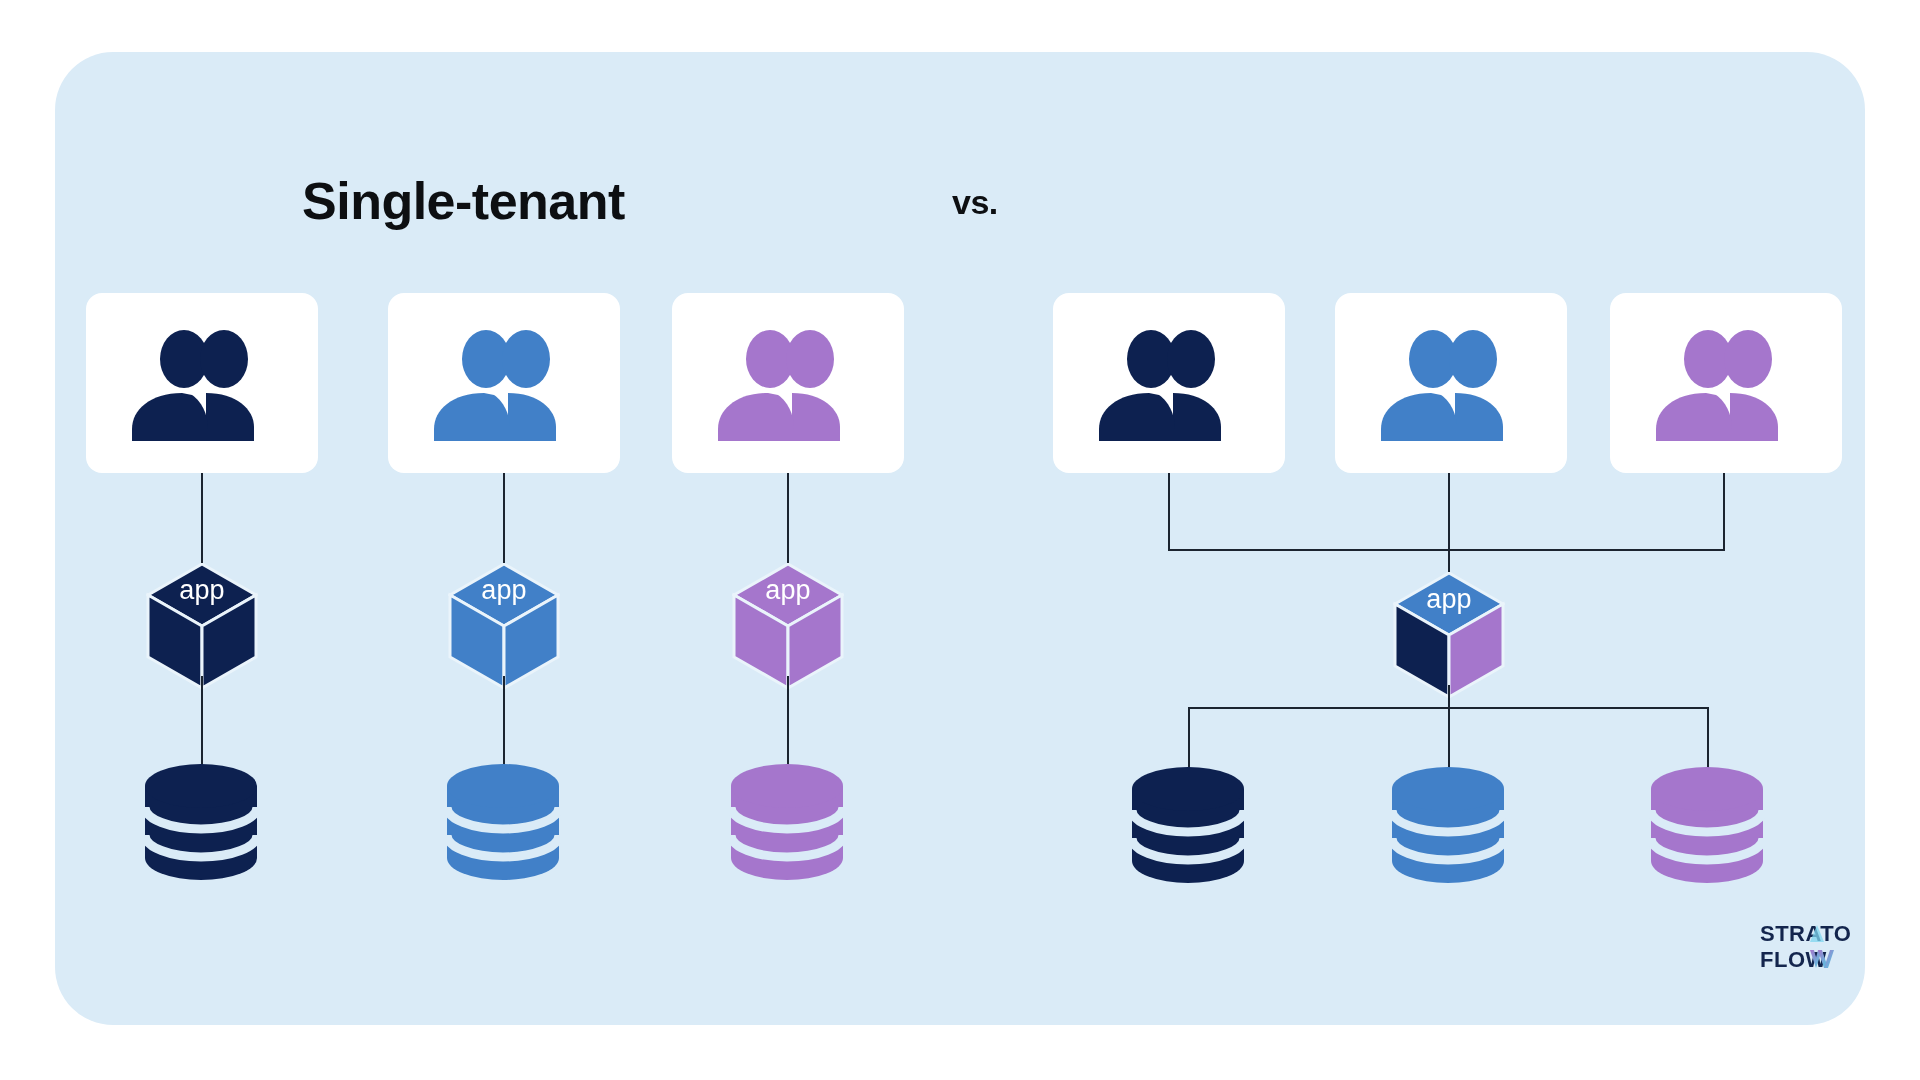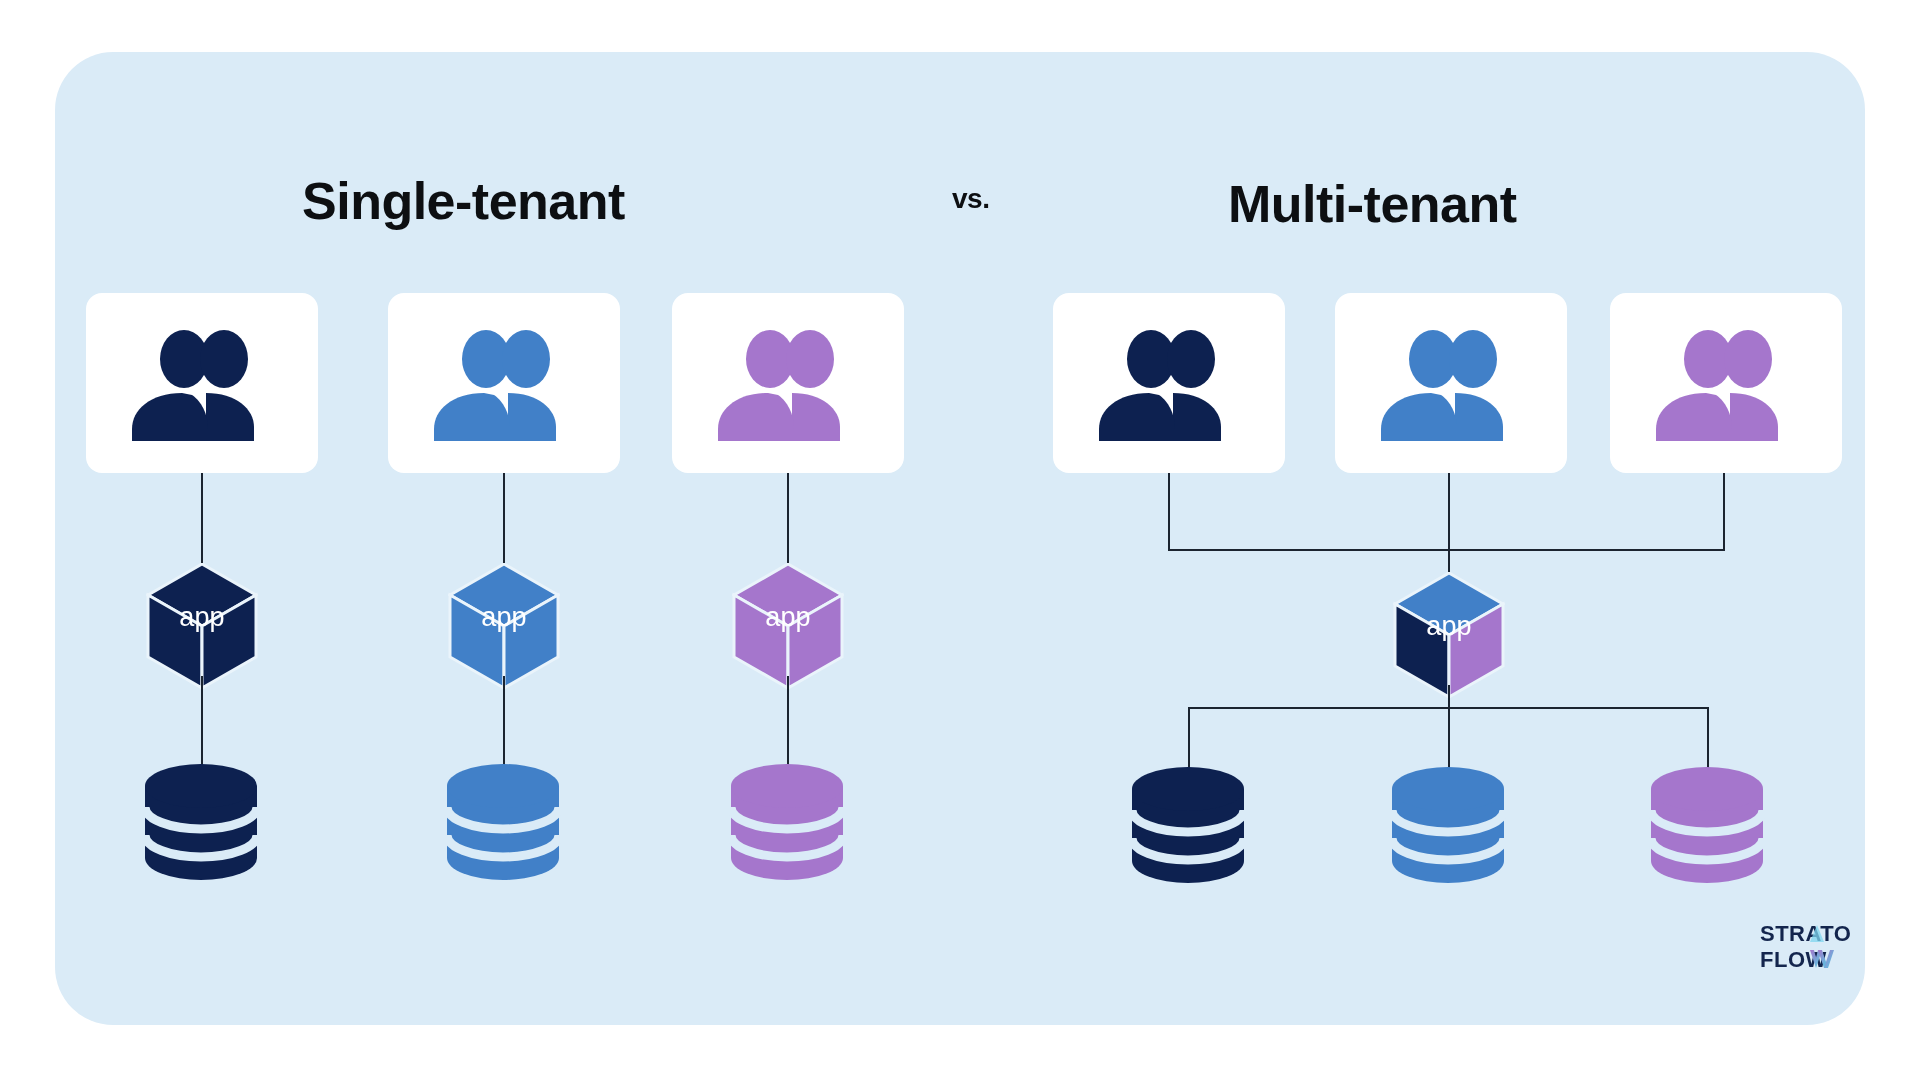--- a/index.html
+++ b/index.html
@@ -14,37 +14,36 @@
     position:absolute;left:55px;top:52px;width:1810px;height:973px;
     background:#daebf7;border-radius:58px;
   }
 
   .heading{
     position:absolute;font-weight:700;color:#0d0f12;
     letter-spacing:-0.5px;white-space:nowrap;
     font-size:52px;line-height:1;
   }
   #h-single{left:302px;top:175px;}
-  #h-vs{left:952px;top:185px;font-size:28px;}
+  #h-vs{left:952px;top:185px;font-size:34px;}
   #h-multi{left:1228px;top:178px;}
 
   .card{
     position:absolute;width:232px;height:180px;background:#ffffff;
     border-radius:16px;
   }
 
   .people{position:absolute;left:0;top:0;width:232px;height:180px;}
 
   .cube{position:absolute;width:112px;height:126px;}
   .cube svg{display:block;}
   .cube .applbl{
     position:absolute;left:0;top:14px;width:112px;text-align:center;
     color:#ffffff;font-size:27px;font-weight:400;line-height:1;
     letter-spacing:0.2px;
-    margin-top:27px;
   }
 
   .db{position:absolute;width:116px;height:124px;}
 
   .conn{position:absolute;background:#1b2430;}
   .conn-v{width:2px;}
   .conn-h{height:2px;}
 
   .logo{
     position:absolute;left:1760px;top:920px;width:110px;height:58px;
@@ -52,21 +51,20 @@
 </style>
 </head>
 <body>
 
 <div id="stage">
 
   <div class="panel"></div>
 
   <div class="heading" id="h-single">Single-tenant</div>
   <div class="heading" id="h-vs">vs.</div>
-  <div class="heading" id="h-multi">Multi-tenant</div>
 
   <div class="card" style="left:86px;top:293px;">
     <div class="people">
       <svg viewBox="0 0 232 180" width="232" height="180" aria-hidden="true">
         <ellipse cx="98" cy="66" rx="24" ry="29" fill="#0d2150"></ellipse>
         <ellipse cx="138" cy="66" rx="24" ry="29" fill="#0d2150"></ellipse>
         <path d="M120 100 c30 0 48 16 48 34 v14 h-48 z" fill="#0d2150"></path>
         <path d="M96 100 c-32 0 -50 17 -50 36 v12 h76 v-12 c0 -19 -10 -30 -16 -34 z" fill="#0d2150"></path>
       </svg>
     </div>

